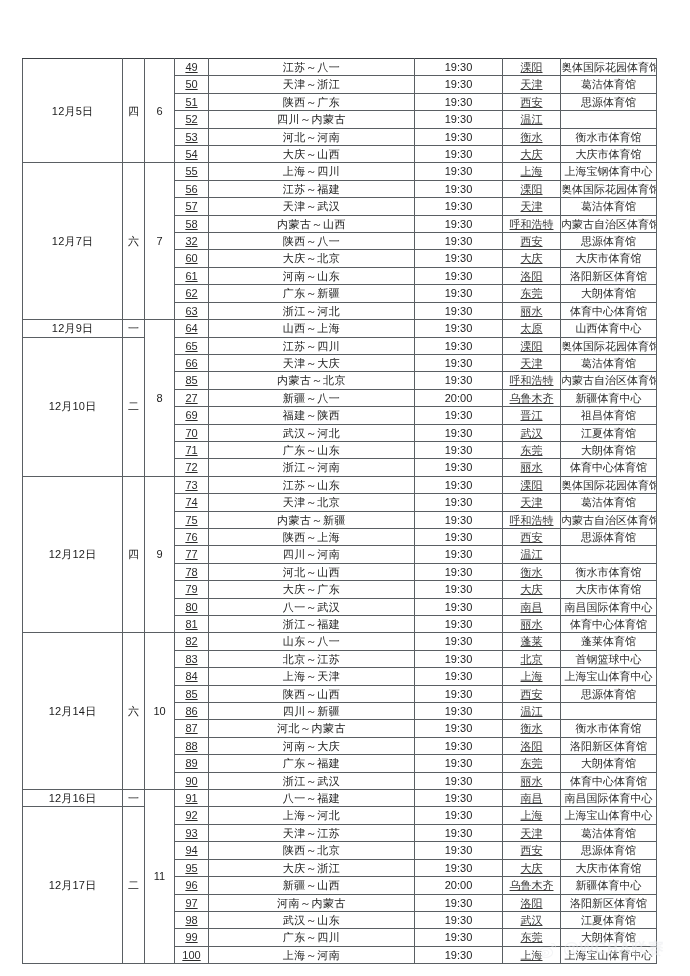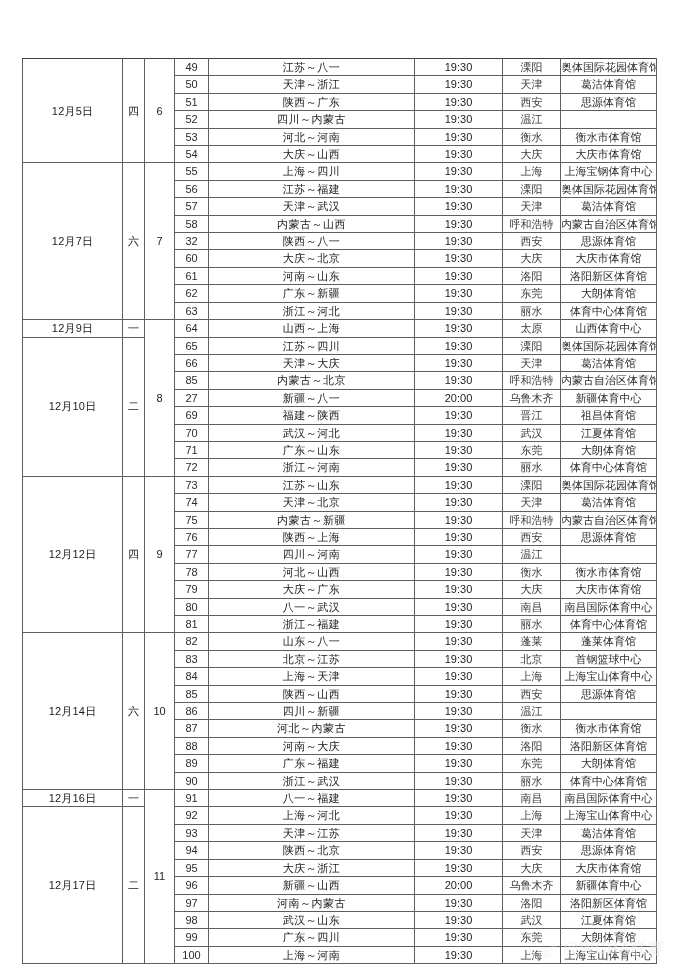--- a/index.html
+++ b/index.html
@@ -57,31 +57,33 @@
   }
   td.week-cell {
     font-size: 12px;
   }
   td.round-cell {
     font-size: 12.5px;
   }
   td.no-cell {
     font-size: 12px;
     color: #2b2b2b;
+    text-decoration: underline;
   }
   td.match-cell {
     font-size: 12.5px;
     letter-spacing: 0.5px;
   }
   td.time-cell {
     font-size: 12px;
   }
   td.city-cell {
     font-size: 9.5px;
     color: #3a3a3a;
+    text-decoration: underline;
   }
   td.venue-cell {
     font-size: 9.5px;
     color: #2b2b2b;
     border-radius: 8px;
   }
 
   
   tr.group-start td {
     border-top: 1.6px solid #3c4044;

